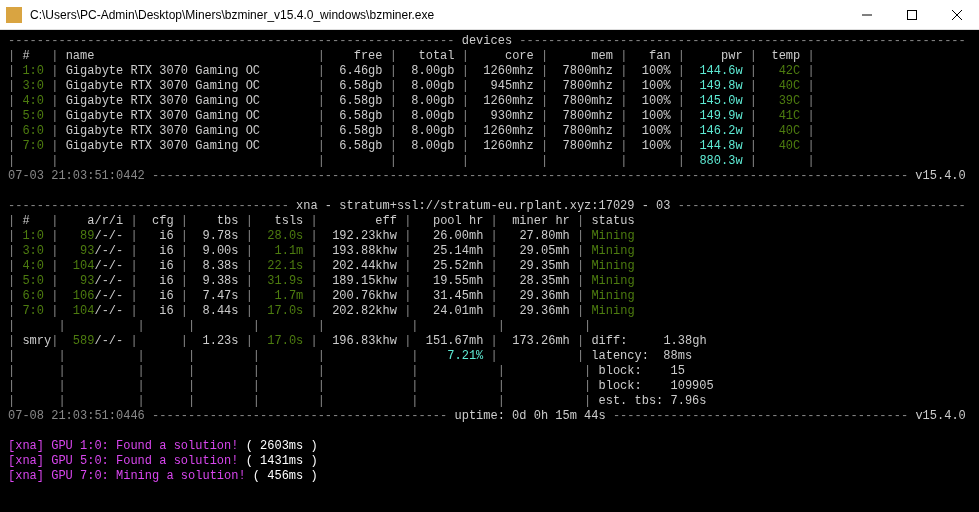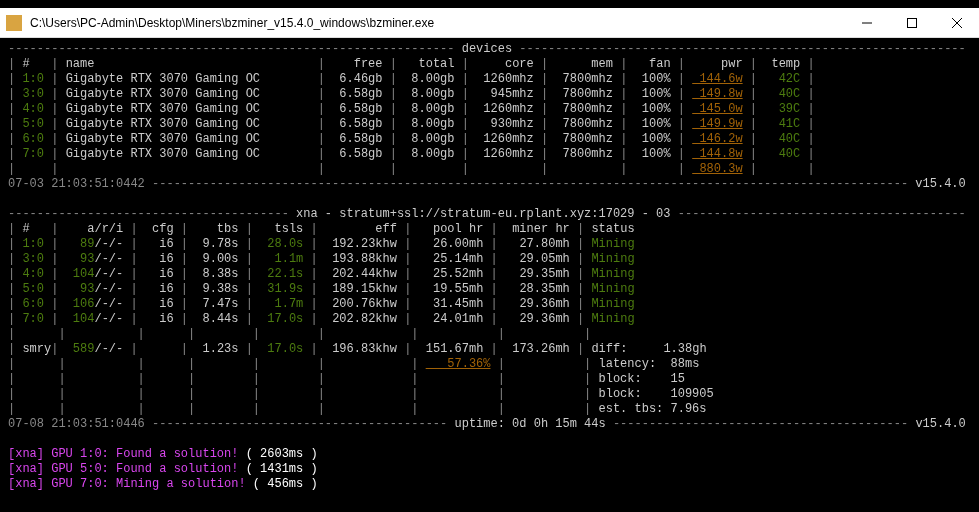--- a/index.html
+++ b/index.html
@@ -1,25 +1,25 @@
 <!DOCTYPE html>
 <html><head>
 <meta charset="utf-8">
 <style>
   * { margin: 0; padding: 0; box-sizing: border-box; }
   body { font-family: Consolas, 'Courier New', monospace; font-size: 12px; background: #000; color: #ccc; width: 979px; height: 512px; overflow: hidden; }
-  .titlebar { background: #fff; height: 30px; display: flex; align-items: center; border-bottom: 1px solid #ddd; margin-top: 8px; }
+  .titlebar { background: #fff; height: 30px; display: flex; align-items: center; border-bottom: 1px solid #ddd; }
   .titlebar-icon { width: 16px; height: 16px; background: #d9a441; margin: 0 6px; display: inline-block; }
   .titlebar-text { flex: 1; font-family: 'Segoe UI', Tahoma, sans-serif; font-size: 12px; color: #000; padding-left: 2px; }
   .titlebar-controls { display: flex; }
   .titlebar-btn { width: 45px; height: 29px; display: flex; align-items: center; justify-content: center; font-family: 'Segoe UI', sans-serif; font-size: 10px; color: #000; }
   .terminal { background: #000; padding: 4px 8px; line-height: 15px; white-space: pre; font-family: Consolas, 'Courier New', monospace; }
   .gray { color: #888; }
   .white { color: #ccc; }
-  .yellow { color: #a16207; text-decoration: underline; }
+  .yellow { color: #5eead4; }
   .green { color: #4d7c0f; }
   .bgreen { color: #d946ef; }
   .cyan { color: #ffffff; }
 </style>
 </head>
 <body>
 
 <div class="titlebar">
   <span class="titlebar-icon"></span>
   <span class="titlebar-text">C:\Users\PC-Admin\Desktop\Miners\bzminer_v15.4.0_windows\bzminer.exe</span>
@@ -57,21 +57,21 @@
 <span class="gray">---------------------------------------</span><span class="white"> xna - stratum+ssl://stratum-eu.rplant.xyz:17029 - 03 </span><span class="gray">----------------------------------------</span>
 <span class="gray">| </span><span class="white">#   </span><span class="gray">| </span><span class="white">   a/r/i</span><span class="gray"> | </span><span class="white"> cfg</span><span class="gray"> | </span><span class="white">   tbs</span><span class="gray"> | </span><span class="white">  tsls</span><span class="gray"> | </span><span class="white">       eff</span><span class="gray"> | </span><span class="white">  pool hr</span><span class="gray"> | </span><span class="white"> miner hr</span><span class="gray"> | </span><span class="white">status </span>
 <span class="gray">| </span><span class="green">1:0 </span><span class="gray">| </span><span class="green">  89</span><span class="white">/-/-</span><span class="gray"> | </span><span class="white">  i6</span><span class="gray"> | </span><span class="white"> 9.78s</span><span class="gray"> | </span><span class="green"> 28.0s</span><span class="gray"> | </span><span class="white"> 192.23khw</span><span class="gray"> | </span><span class="white">  26.00mh</span><span class="gray"> | </span><span class="white">  27.80mh</span><span class="gray"> | </span><span class="green">Mining </span>
 <span class="gray">| </span><span class="green">3:0 </span><span class="gray">| </span><span class="green">  93</span><span class="white">/-/-</span><span class="gray"> | </span><span class="white">  i6</span><span class="gray"> | </span><span class="white"> 9.00s</span><span class="gray"> | </span><span class="green">  1.1m</span><span class="gray"> | </span><span class="white"> 193.88khw</span><span class="gray"> | </span><span class="white">  25.14mh</span><span class="gray"> | </span><span class="white">  29.05mh</span><span class="gray"> | </span><span class="green">Mining </span>
 <span class="gray">| </span><span class="green">4:0 </span><span class="gray">| </span><span class="green"> 104</span><span class="white">/-/-</span><span class="gray"> | </span><span class="white">  i6</span><span class="gray"> | </span><span class="white"> 8.38s</span><span class="gray"> | </span><span class="green"> 22.1s</span><span class="gray"> | </span><span class="white"> 202.44khw</span><span class="gray"> | </span><span class="white">  25.52mh</span><span class="gray"> | </span><span class="white">  29.35mh</span><span class="gray"> | </span><span class="green">Mining </span>
 <span class="gray">| </span><span class="green">5:0 </span><span class="gray">| </span><span class="green">  93</span><span class="white">/-/-</span><span class="gray"> | </span><span class="white">  i6</span><span class="gray"> | </span><span class="white"> 9.38s</span><span class="gray"> | </span><span class="green"> 31.9s</span><span class="gray"> | </span><span class="white"> 189.15khw</span><span class="gray"> | </span><span class="white">  19.55mh</span><span class="gray"> | </span><span class="white">  28.35mh</span><span class="gray"> | </span><span class="green">Mining </span>
 <span class="gray">| </span><span class="green">6:0 </span><span class="gray">| </span><span class="green"> 106</span><span class="white">/-/-</span><span class="gray"> | </span><span class="white">  i6</span><span class="gray"> | </span><span class="white"> 7.47s</span><span class="gray"> | </span><span class="green">  1.7m</span><span class="gray"> | </span><span class="white"> 200.76khw</span><span class="gray"> | </span><span class="white">  31.45mh</span><span class="gray"> | </span><span class="white">  29.36mh</span><span class="gray"> | </span><span class="green">Mining </span>
 <span class="gray">| </span><span class="green">7:0 </span><span class="gray">| </span><span class="green"> 104</span><span class="white">/-/-</span><span class="gray"> | </span><span class="white">  i6</span><span class="gray"> | </span><span class="white"> 8.44s</span><span class="gray"> | </span><span class="green"> 17.0s</span><span class="gray"> | </span><span class="white"> 202.82khw</span><span class="gray"> | </span><span class="white">  24.01mh</span><span class="gray"> | </span><span class="white">  29.36mh</span><span class="gray"> | </span><span class="green">Mining </span>
 <span class="gray">|      |          |      |        |        |            |           |           |</span>
 <span class="gray">| </span><span class="white">smry</span><span class="gray">| </span><span class="green"> 589</span><span class="white">/-/-</span><span class="gray"> | </span><span class="white">    </span><span class="gray"> | </span><span class="white"> 1.23s</span><span class="gray"> | </span><span class="green"> 17.0s</span><span class="gray"> | </span><span class="white"> 196.83khw</span><span class="gray"> | </span><span class="white"> 151.67mh</span><span class="gray"> | </span><span class="white"> 173.26mh</span><span class="gray"> | </span><span class="white">diff:     </span><span class="white">1.38gh</span>
-<span class="gray">|      |          |      |        |        |            | </span><span class="yellow">   57.36%</span><span class="gray"> |           | </span><span class="white">latency:  </span><span class="white">88ms</span>
+<span class="gray">|      |          |      |        |        |            | </span><span class="yellow">   7.21%</span><span class="gray"> |           | </span><span class="white">latency:  </span><span class="white">88ms</span>
 <span class="gray">|      |          |      |        |        |            |           |           | </span><span class="white">block:    </span><span class="white">15</span>
 <span class="gray">|      |          |      |        |        |            |           |           | </span><span class="white">block:    </span><span class="white">109905</span>
 <span class="gray">|      |          |      |        |        |            |           |           | </span><span class="white">est. tbs: </span><span class="white">7.96s</span>
 <span class="gray">07-08 21:03:51:0446 -----------------------------------------</span><span class="white"> uptime: 0d 0h 15m 44s </span><span class="gray">----------------------------------------- </span><span class="white">v15.4.0</span>
 
 <span class="bgreen">[xna] GPU 1:0: Found a solution!</span> <span class="cyan">( 2603ms )</span>
 <span class="bgreen">[xna] GPU 5:0: Found a solution!</span> <span class="cyan">( 1431ms )</span>
 <span class="bgreen">[xna] GPU 7:0: Mining a solution!</span> <span class="cyan">( 456ms )</span>
 </div>
 

